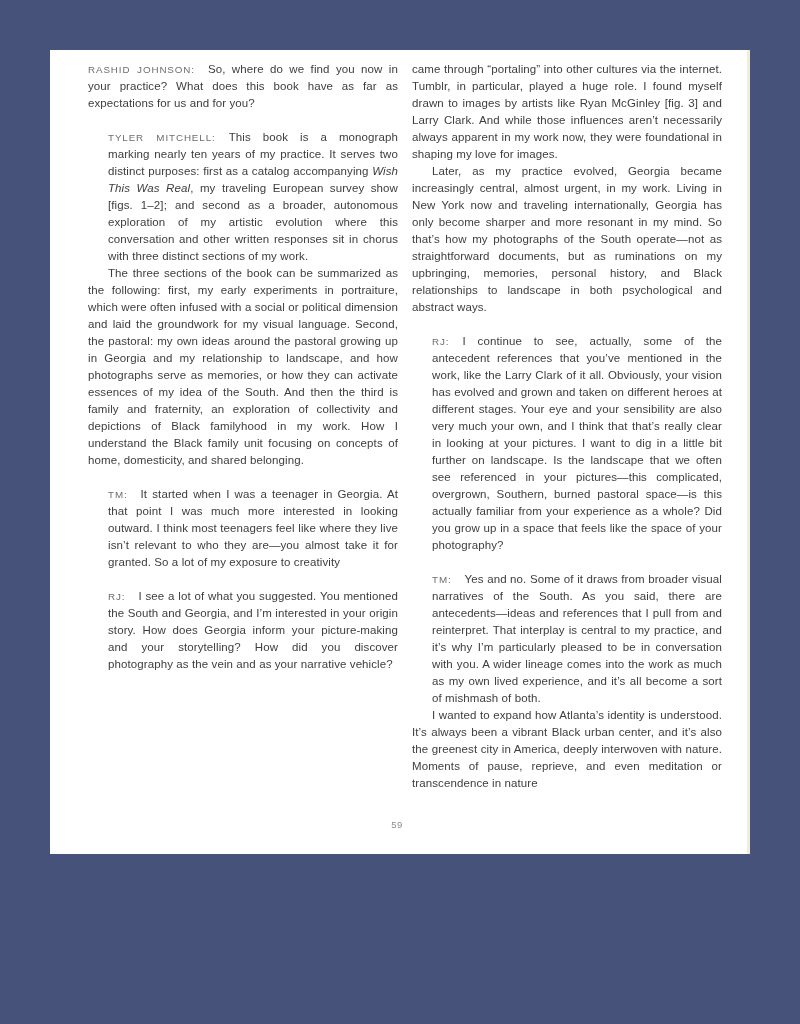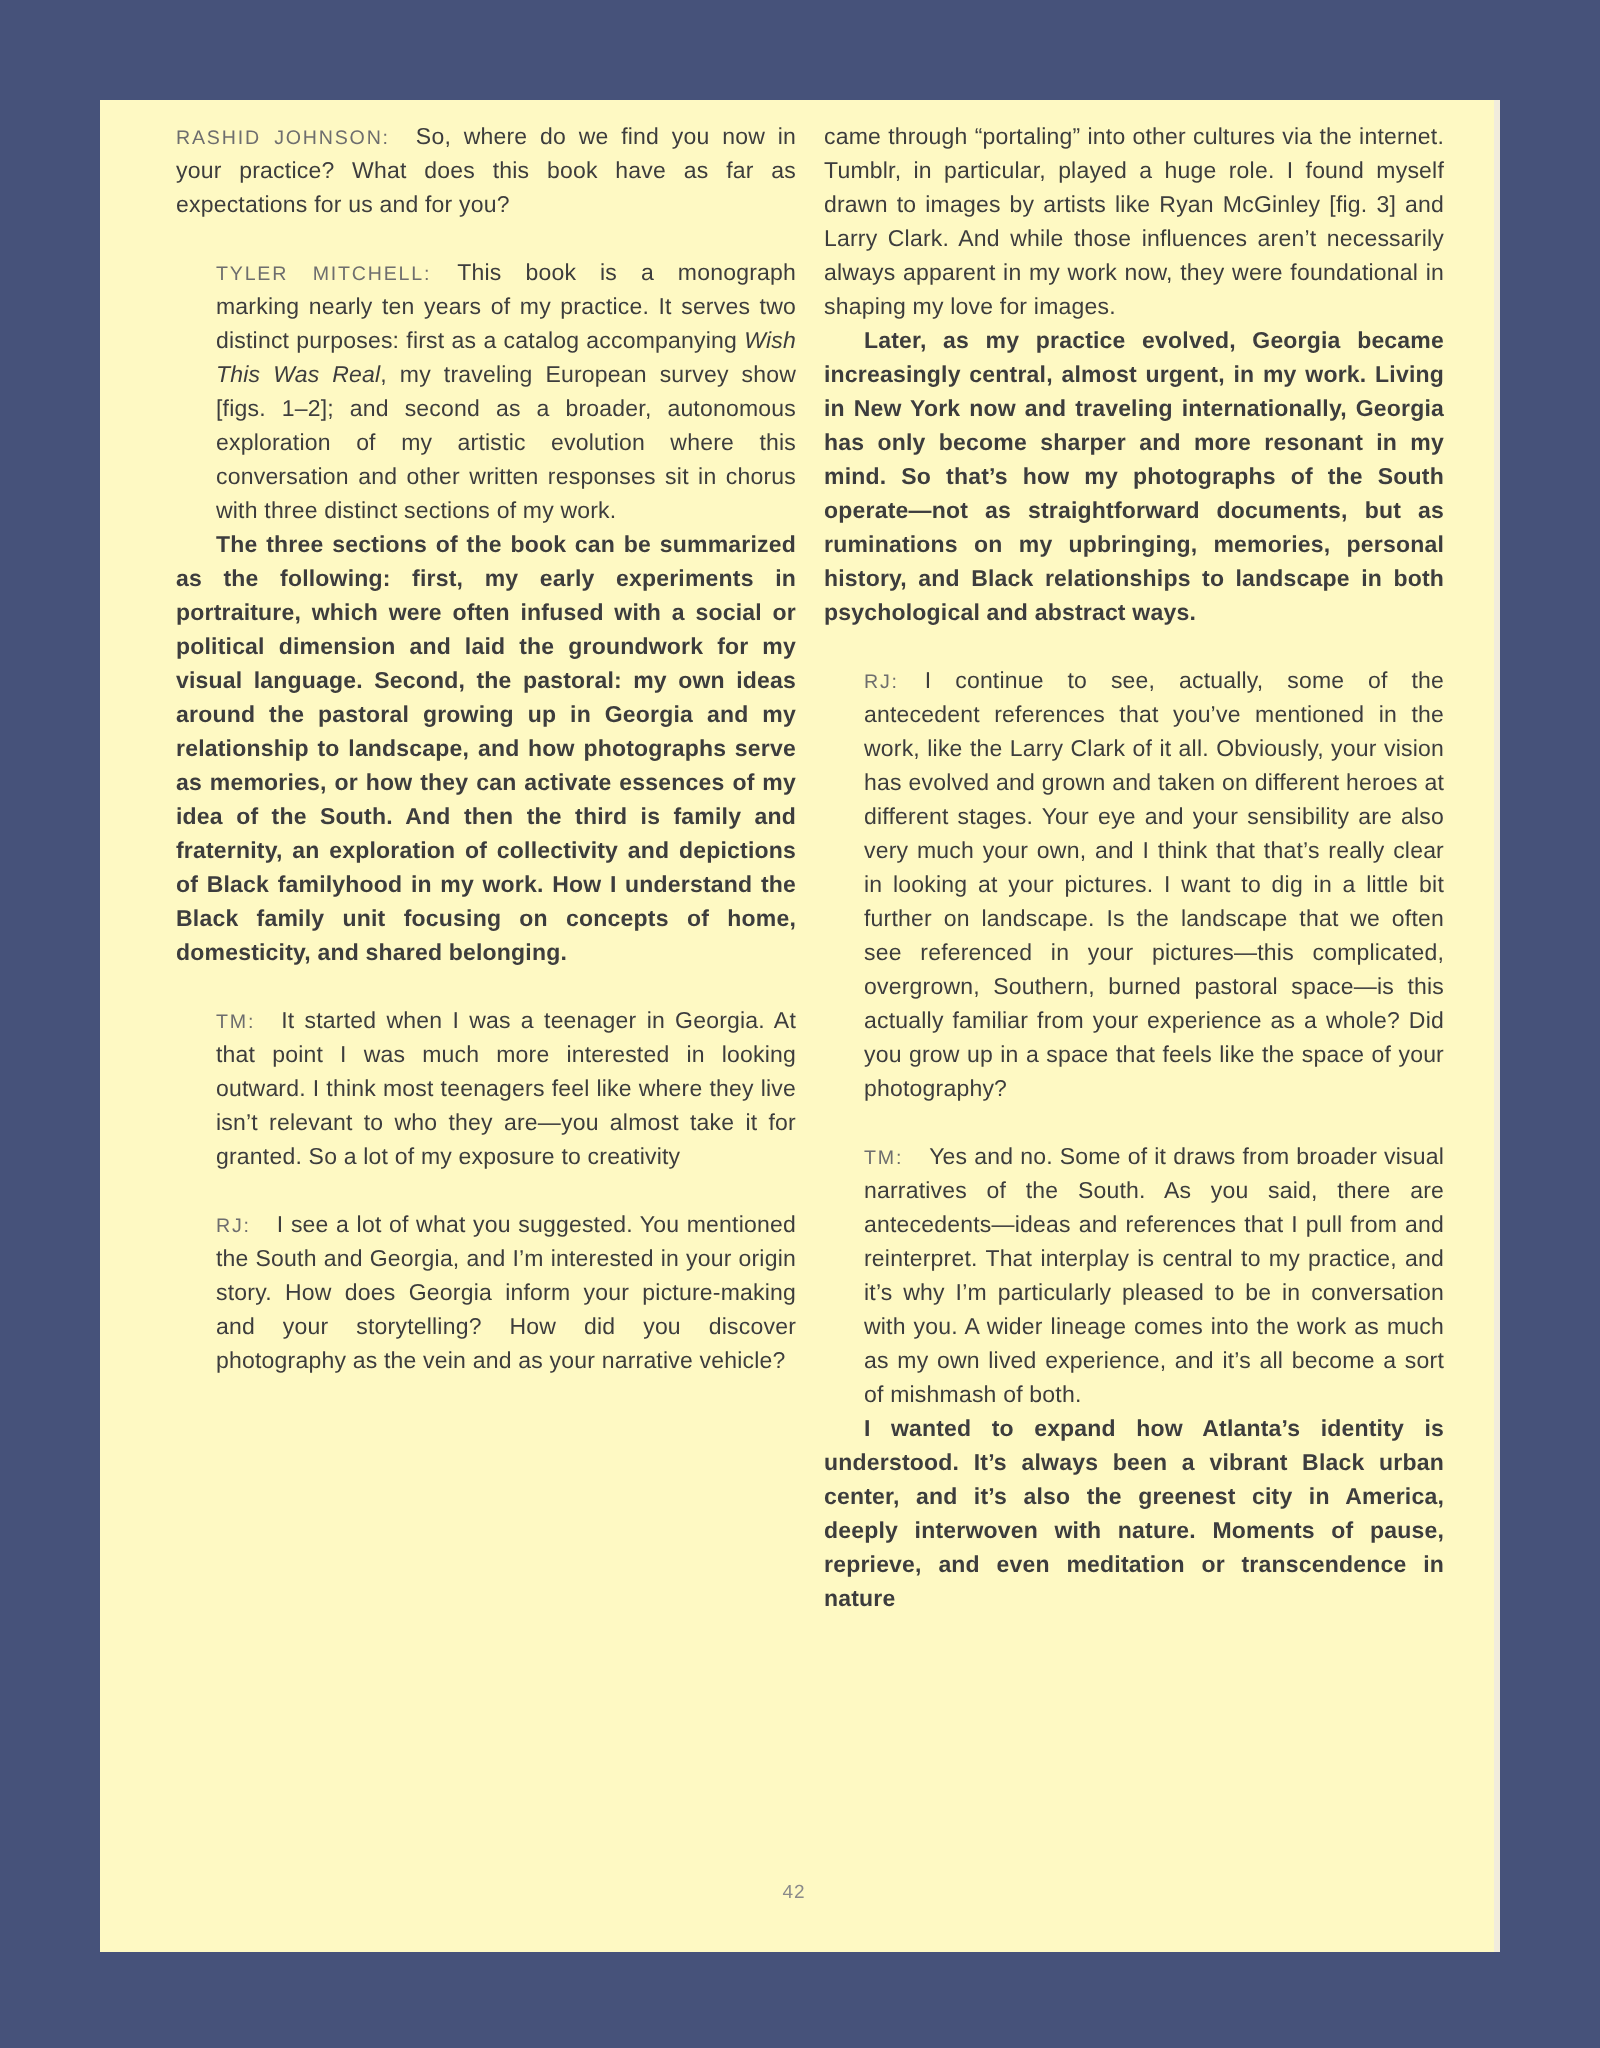--- a/index.html
+++ b/index.html
@@ -15,22 +15,22 @@
     position: relative;
     width: 800px;
     height: 1024px;
     background: #46527a;
   }
   .page {
     position: absolute;
     left: 50px;
     top: 50px;
     width: 700px;
-    height: 926px;
-    background: #fef9c3;
+    height: 804px;
+    background: #ffffff;
     border-right: 3px solid #f1ecdc;
     box-sizing: border-box;
   }
   .columns {
     position: absolute;
     left: 38px;
     top: 11px;
     width: 634px;
     display: flex;
     gap: 14px;
@@ -42,21 +42,21 @@
   p.para {
     margin: 0;
     font-size: 11.5px;
     line-height: 17px;
     color: #3d3d3d;
     text-align: justify;
     letter-spacing: 0.1px;
     hyphens: auto;
     -webkit-hyphens: auto;
   }
-  p.para.indent { text-indent: 20px; font-weight: bold; }
+  p.para.indent { text-indent: 20px; }
   p.para.spaced { margin-top: 17px; margin-left: 20px; }
   .speaker {
     font-size: 9.8px;
     letter-spacing: 0.9px;
     color: #6e6e6e;
     margin-right: 13px;
     white-space: nowrap;
   }
   .italic { font-style: italic; }
   .pagenum {
@@ -84,15 +84,15 @@
           <p class="para spaced"><span class="speaker">RJ:</span><span>I see a lot of what you suggested. You mentioned the South and Georgia, and I’m interested in your origin story. How does Georgia inform your picture-making and your storytelling? How did you discover photography as the vein and as your narrative vehicle?</span></p>
         </div>
       <div class="col" id="col-right">
           <p class="para"><span>came through “portaling” into other cultures via the internet. Tumblr, in particular, played a huge role. I found myself drawn to images by artists like Ryan McGinley [fig. 3] and Larry Clark. And while those influences aren’t necessarily always apparent in my work now, they were foundational in shaping my love for images.</span></p>
           <p class="para indent"><span>Later, as my practice evolved, Georgia became increasingly central, almost urgent, in my work. Living in New York now and traveling internationally, Georgia has only become sharper and more resonant in my mind. So that’s how my photographs of the South operate—not as straightforward documents, but as ruminations on my upbringing, memories, personal history, and Black relationships to landscape in both psychological and abstract ways.</span></p>
           <p class="para spaced"><span class="speaker">RJ:</span><span>I continue to see, actually, some of the antecedent references that you’ve mentioned in the work, like the Larry Clark of it all. Obviously, your vision has evolved and grown and taken on different heroes at different stages. Your eye and your sensibility are also very much your own, and I think that that’s really clear in looking at your pictures. I want to dig in a little bit further on landscape. Is the landscape that we often see referenced in your pictures—this complicated, overgrown, Southern, burned pastoral space—is this actually familiar from your experience as a whole? Did you grow up in a space that feels like the space of your photography?</span></p>
           <p class="para spaced"><span class="speaker">TM:</span><span>Yes and no. Some of it draws from broader visual narratives of the South. As you said, there are antecedents—ideas and references that I pull from and reinterpret. That interplay is central to my practice, and it’s why I’m particularly pleased to be in conversation with you. A wider lineage comes into the work as much as my own lived experience, and it’s all become a sort of mishmash of both.</span></p>
           <p class="para indent"><span>I wanted to expand how Atlanta’s identity is understood. It’s always been a vibrant Black urban center, and it’s also the greenest city in America, deeply interwoven with nature. Moments of pause, reprieve, and even meditation or transcendence in nature</span></p>
         </div>
     </div>
-    <div class="pagenum">42</div>
+    <div class="pagenum">59</div>
   </div>
 </div>
 
 </body></html>

